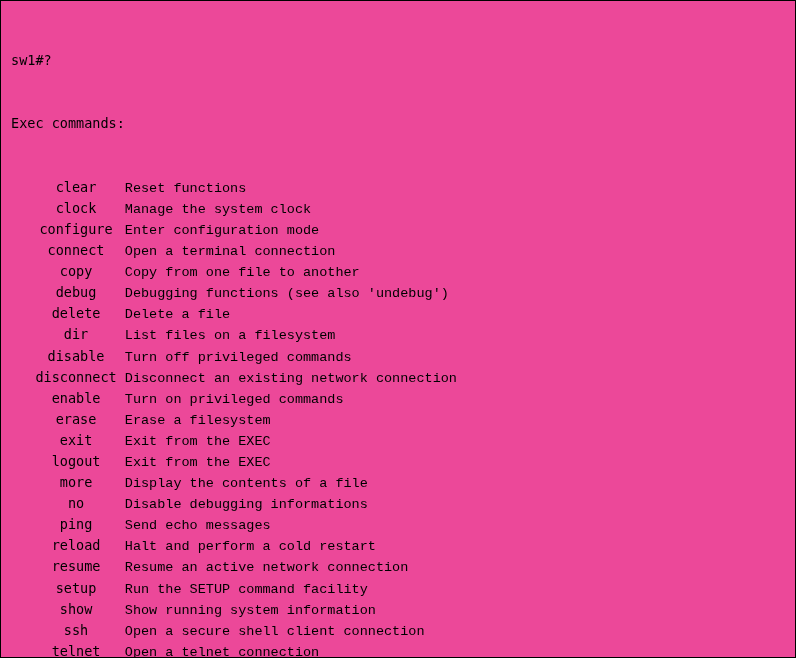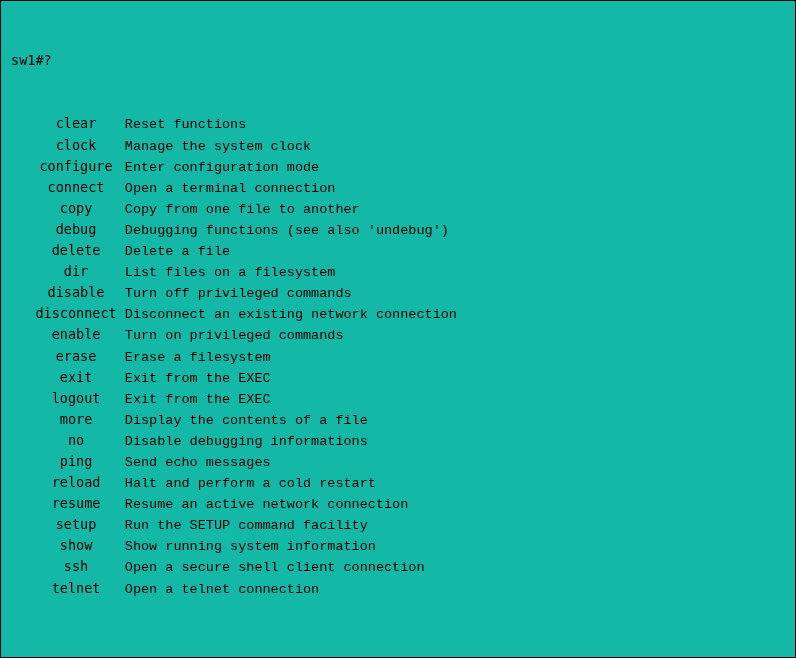--- a/index.html
+++ b/index.html
@@ -10,21 +10,21 @@
   body {
     width: 796px;
     height: 658px;
     font-family: "DejaVu Sans Mono", "Liberation Mono", monospace;
   }
   .terminal-window {
     box-sizing: border-box;
     width: 796px;
     height: 658px;
     border: 1px solid #000000;
-    background: #14b8a6;
+    background: #ec4899;
     padding: 7px 8px 4px 10px;
     overflow: hidden;
   }
   .term-body {
     font-family: "DejaVu Sans Mono", "Liberation Mono", monospace;
     font-size: 13.5px;
     line-height: 21.1px;
     color: #000000;
     white-space: pre;
     letter-spacing: 0px;
@@ -50,16 +50,17 @@
     display: inline;
     font-family: Liberation Mono, monospace;
   }
 </style>
 </head>
 <body>
 
 <div class="terminal-window">
   <div class="term-body">
     <div class="line prompt-line">sw1#?</div>
+    <div class="line">Exec commands:</div>
     <div id="command-list"><div class="line cmd-row"><span class="cmd-name">clear</span><span class="cmd-help">Reset functions</span></div><div class="line cmd-row"><span class="cmd-name">clock</span><span class="cmd-help">Manage the system clock</span></div><div class="line cmd-row"><span class="cmd-name">configure</span><span class="cmd-help">Enter configuration mode</span></div><div class="line cmd-row"><span class="cmd-name">connect</span><span class="cmd-help">Open a terminal connection</span></div><div class="line cmd-row"><span class="cmd-name">copy</span><span class="cmd-help">Copy from one file to another</span></div><div class="line cmd-row"><span class="cmd-name">debug</span><span class="cmd-help">Debugging functions (see also 'undebug')</span></div><div class="line cmd-row"><span class="cmd-name">delete</span><span class="cmd-help">Delete a file</span></div><div class="line cmd-row"><span class="cmd-name">dir</span><span class="cmd-help">List files on a filesystem</span></div><div class="line cmd-row"><span class="cmd-name">disable</span><span class="cmd-help">Turn off privileged commands</span></div><div class="line cmd-row"><span class="cmd-name">disconnect</span><span class="cmd-help">Disconnect an existing network connection</span></div><div class="line cmd-row"><span class="cmd-name">enable</span><span class="cmd-help">Turn on privileged commands</span></div><div class="line cmd-row"><span class="cmd-name">erase</span><span class="cmd-help">Erase a filesystem</span></div><div class="line cmd-row"><span class="cmd-name">exit</span><span class="cmd-help">Exit from the EXEC</span></div><div class="line cmd-row"><span class="cmd-name">logout</span><span class="cmd-help">Exit from the EXEC</span></div><div class="line cmd-row"><span class="cmd-name">more</span><span class="cmd-help">Display the contents of a file</span></div><div class="line cmd-row"><span class="cmd-name">no</span><span class="cmd-help">Disable debugging informations</span></div><div class="line cmd-row"><span class="cmd-name">ping</span><span class="cmd-help">Send echo messages</span></div><div class="line cmd-row"><span class="cmd-name">reload</span><span class="cmd-help">Halt and perform a cold restart</span></div><div class="line cmd-row"><span class="cmd-name">resume</span><span class="cmd-help">Resume an active network connection</span></div><div class="line cmd-row"><span class="cmd-name">setup</span><span class="cmd-help">Run the SETUP command facility</span></div><div class="line cmd-row"><span class="cmd-name">show</span><span class="cmd-help">Show running system information</span></div><div class="line cmd-row"><span class="cmd-name">ssh</span><span class="cmd-help">Open a secure shell client connection</span></div><div class="line cmd-row"><span class="cmd-name">telnet</span><span class="cmd-help">Open a telnet connection</span></div></div>
     
   </div>
 </div>
 
 </body></html>

